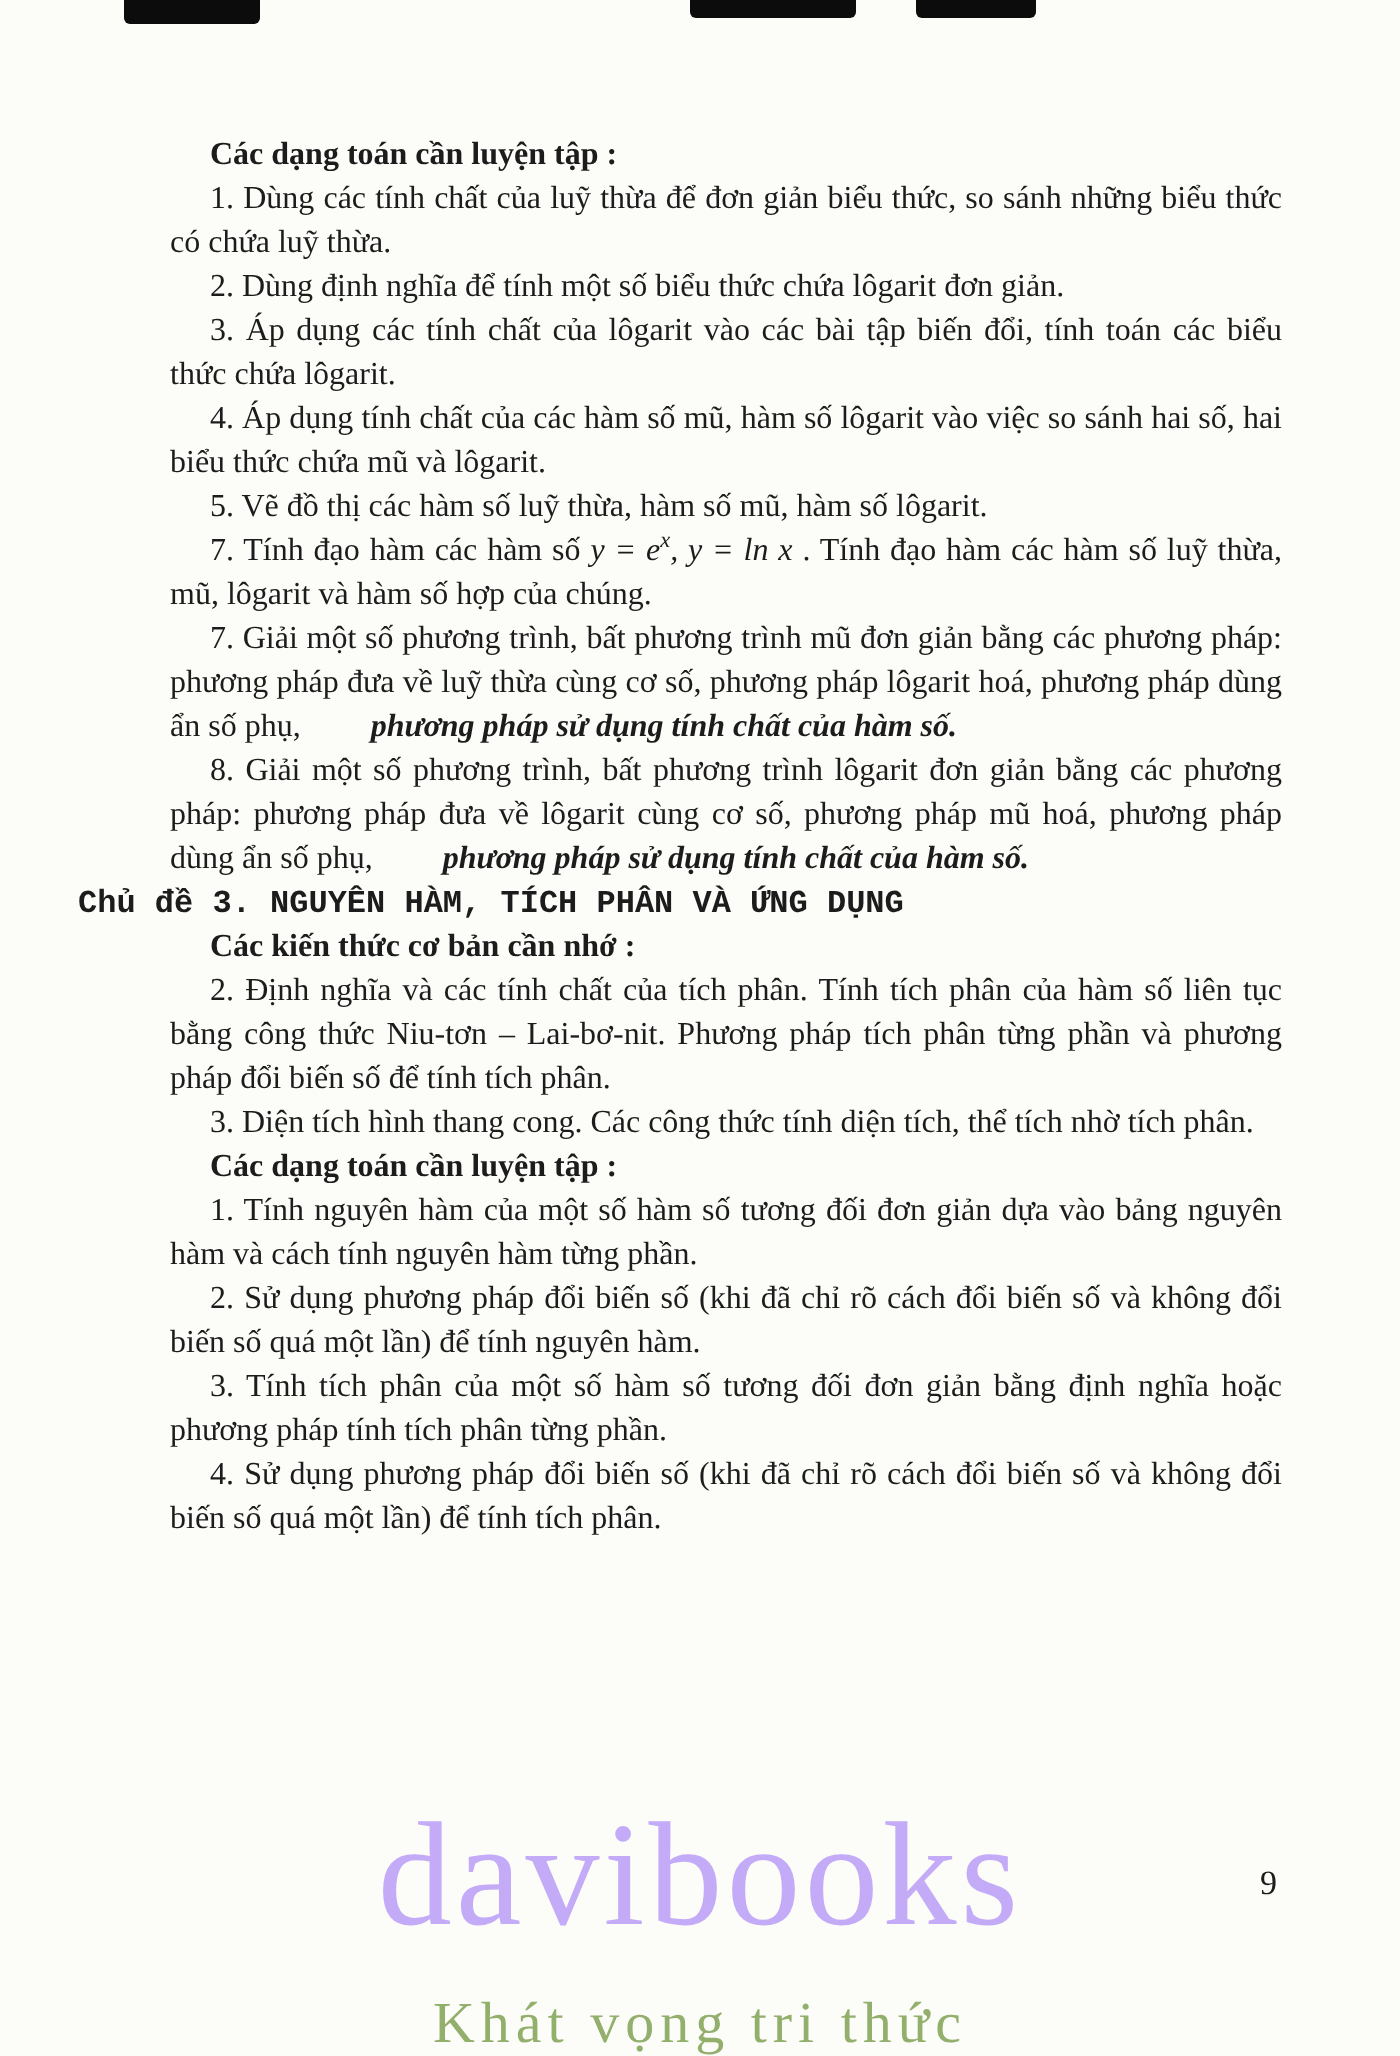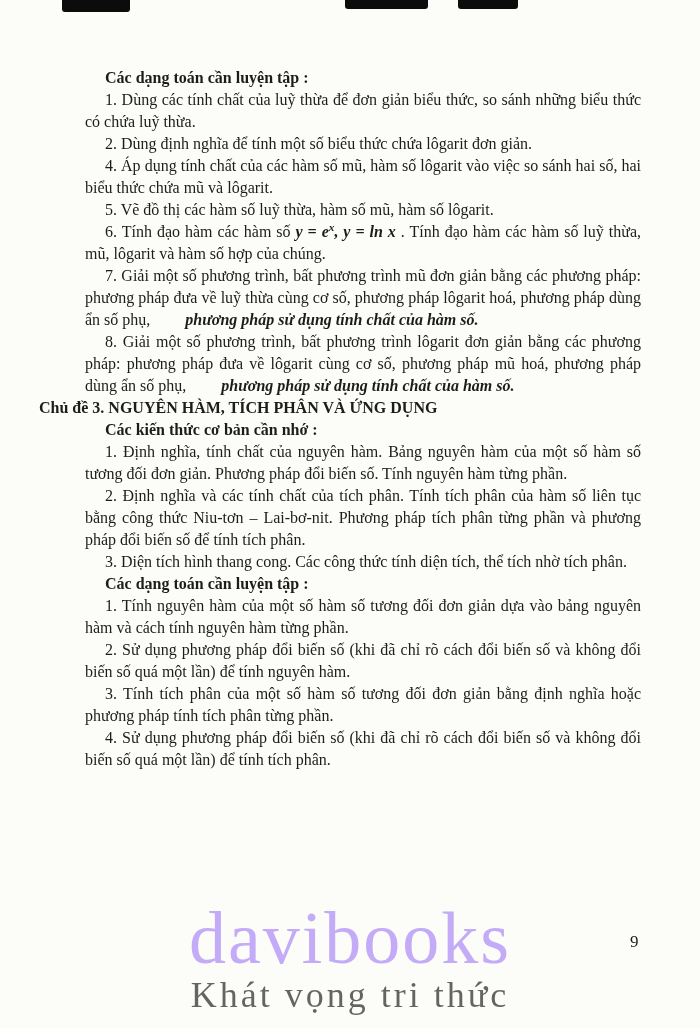--- a/index.html
+++ b/index.html
@@ -46,29 +46,29 @@
     text-indent: 20px;
   }
   .heading {
     font-weight: 700;
   }
   .chapter {
     font-weight: 700;
     margin-left: -46px !important;
     text-indent: 0 !important;
     text-align: right;
+    font-family: Liberation Mono, monospace;
   }
   .em-bi {
     font-weight: 700;
     font-style: italic;
     margin-left: 31px;
   }
   .math {
     font-style: italic;
-    font-weight: bold;
   }
   .math sup {
     font-size: 70%;
     line-height: 0;
   }
 
   .watermark {
     position: absolute;
     left: 0;
     width: 700px;
@@ -77,24 +77,24 @@
     pointer-events: none;
   }
   .wm-main {
     font-size: 74px;
     line-height: 80px;
     color: #8b5cf6;
     opacity: 0.5;
     letter-spacing: 2px;
   }
   .wm-sub {
-    margin-top: 2px;
-    font-size: 36px;
+    margin-top: 19px;
+    font-size: 29px;
     line-height: 30px;
-    color: #000000;
+    color: #4d7c0f;
     opacity: 0.6;
     letter-spacing: 3px;
   }
   .page-number {
     position: absolute;
     left: 630px;
     top: 932px;
     font-size: 17px;
     color: #1c1c1c;
   }
@@ -106,34 +106,34 @@
 
   <div class="scan-bar bar1"></div>
   <div class="scan-bar bar2"></div>
   <div class="scan-bar bar3"></div>
 
   <div class="content">
 
     <p class="heading">Các dạng toán cần luyện tập :</p>
     <p>1. Dùng các tính chất của luỹ thừa để đơn giản biểu thức, so sánh những biểu thức có chứa luỹ thừa.</p>
     <p>2. Dùng định nghĩa để tính một số biểu thức chứa lôgarit đơn giản.</p>
+    <p>3. Áp dụng các tính chất của lôgarit vào các bài tập biến đổi, tính toán các biểu thức chứa lôgarit.</p>
     <p>4. Áp dụng tính chất của các hàm số mũ, hàm số lôgarit vào việc so sánh hai số, hai biểu thức chứa mũ và lôgarit.</p>
     <p>5. Vẽ đồ thị các hàm số luỹ thừa, hàm số mũ, hàm số lôgarit.</p>
 
-    <p><span>6. Tính đạo hàm các hàm số </span><span class="math"><span>y = e</span><sup>x</sup><span>, y = ln x</span></span><span> . Tính đạo hàm các hàm số luỹ thừa, mũ, lôgarit và hàm số hợp của chúng.</span></p>
+    <p><span>7. Tính đạo hàm các hàm số </span><span class="math"><span>y = e</span><sup>x</sup><span>, y = ln x</span></span><span> . Tính đạo hàm các hàm số luỹ thừa, mũ, lôgarit và hàm số hợp của chúng.</span></p>
 
     <p><span>7. Giải một số phương trình, bất phương trình mũ đơn giản bằng các phương pháp: phương pháp đưa về luỹ thừa cùng cơ số, phương pháp lôgarit hoá, phương pháp dùng ẩn số phụ, </span><span class="em-bi">phương pháp sử dụng tính chất của hàm số.</span></p>
 
     <p><span>8. Giải một số phương trình, bất phương trình lôgarit đơn giản bằng các phương pháp: phương pháp đưa về lôgarit cùng cơ số, phương pháp mũ hoá, phương pháp dùng ẩn số phụ, </span><span class="em-bi">phương pháp sử dụng tính chất của hàm số.</span></p>
 
 
     <p class="chapter">Chủ đề 3. NGUYÊN HÀM, TÍCH PHÂN VÀ ỨNG DỤNG</p>
 
     <p class="heading">Các kiến thức cơ bản cần nhớ :</p>
-    <p>1. Định nghĩa, tính chất của nguyên hàm. Bảng nguyên hàm của một số hàm số tương đối đơn giản. Phương pháp đổi biến số. Tính nguyên hàm từng phần.</p>
     <p>2. Định nghĩa và các tính chất của tích phân. Tính tích phân của hàm số liên tục bằng công thức Niu-tơn – Lai-bơ-nit. Phương pháp tích phân từng phần và phương pháp đổi biến số để tính tích phân.</p>
     <p>3. Diện tích hình thang cong. Các công thức tính diện tích, thể tích nhờ tích phân.</p>
 
     <p class="heading">Các dạng toán cần luyện tập :</p>
     <p>1. Tính nguyên hàm của một số hàm số tương đối đơn giản dựa vào bảng nguyên hàm và cách tính nguyên hàm từng phần.</p>
     <p>2. Sử dụng phương pháp đổi biến số (khi đã chỉ rõ cách đổi biến số và không đổi biến số quá một lần) để tính nguyên hàm.</p>
     <p>3. Tính tích phân của một số hàm số tương đối đơn giản bằng định nghĩa hoặc phương pháp tính tích phân từng phần.</p>
     <p>4. Sử dụng phương pháp đổi biến số (khi đã chỉ rõ cách đổi biến số và không đổi biến số quá một lần) để tính tích phân.</p>
 
   </div>

